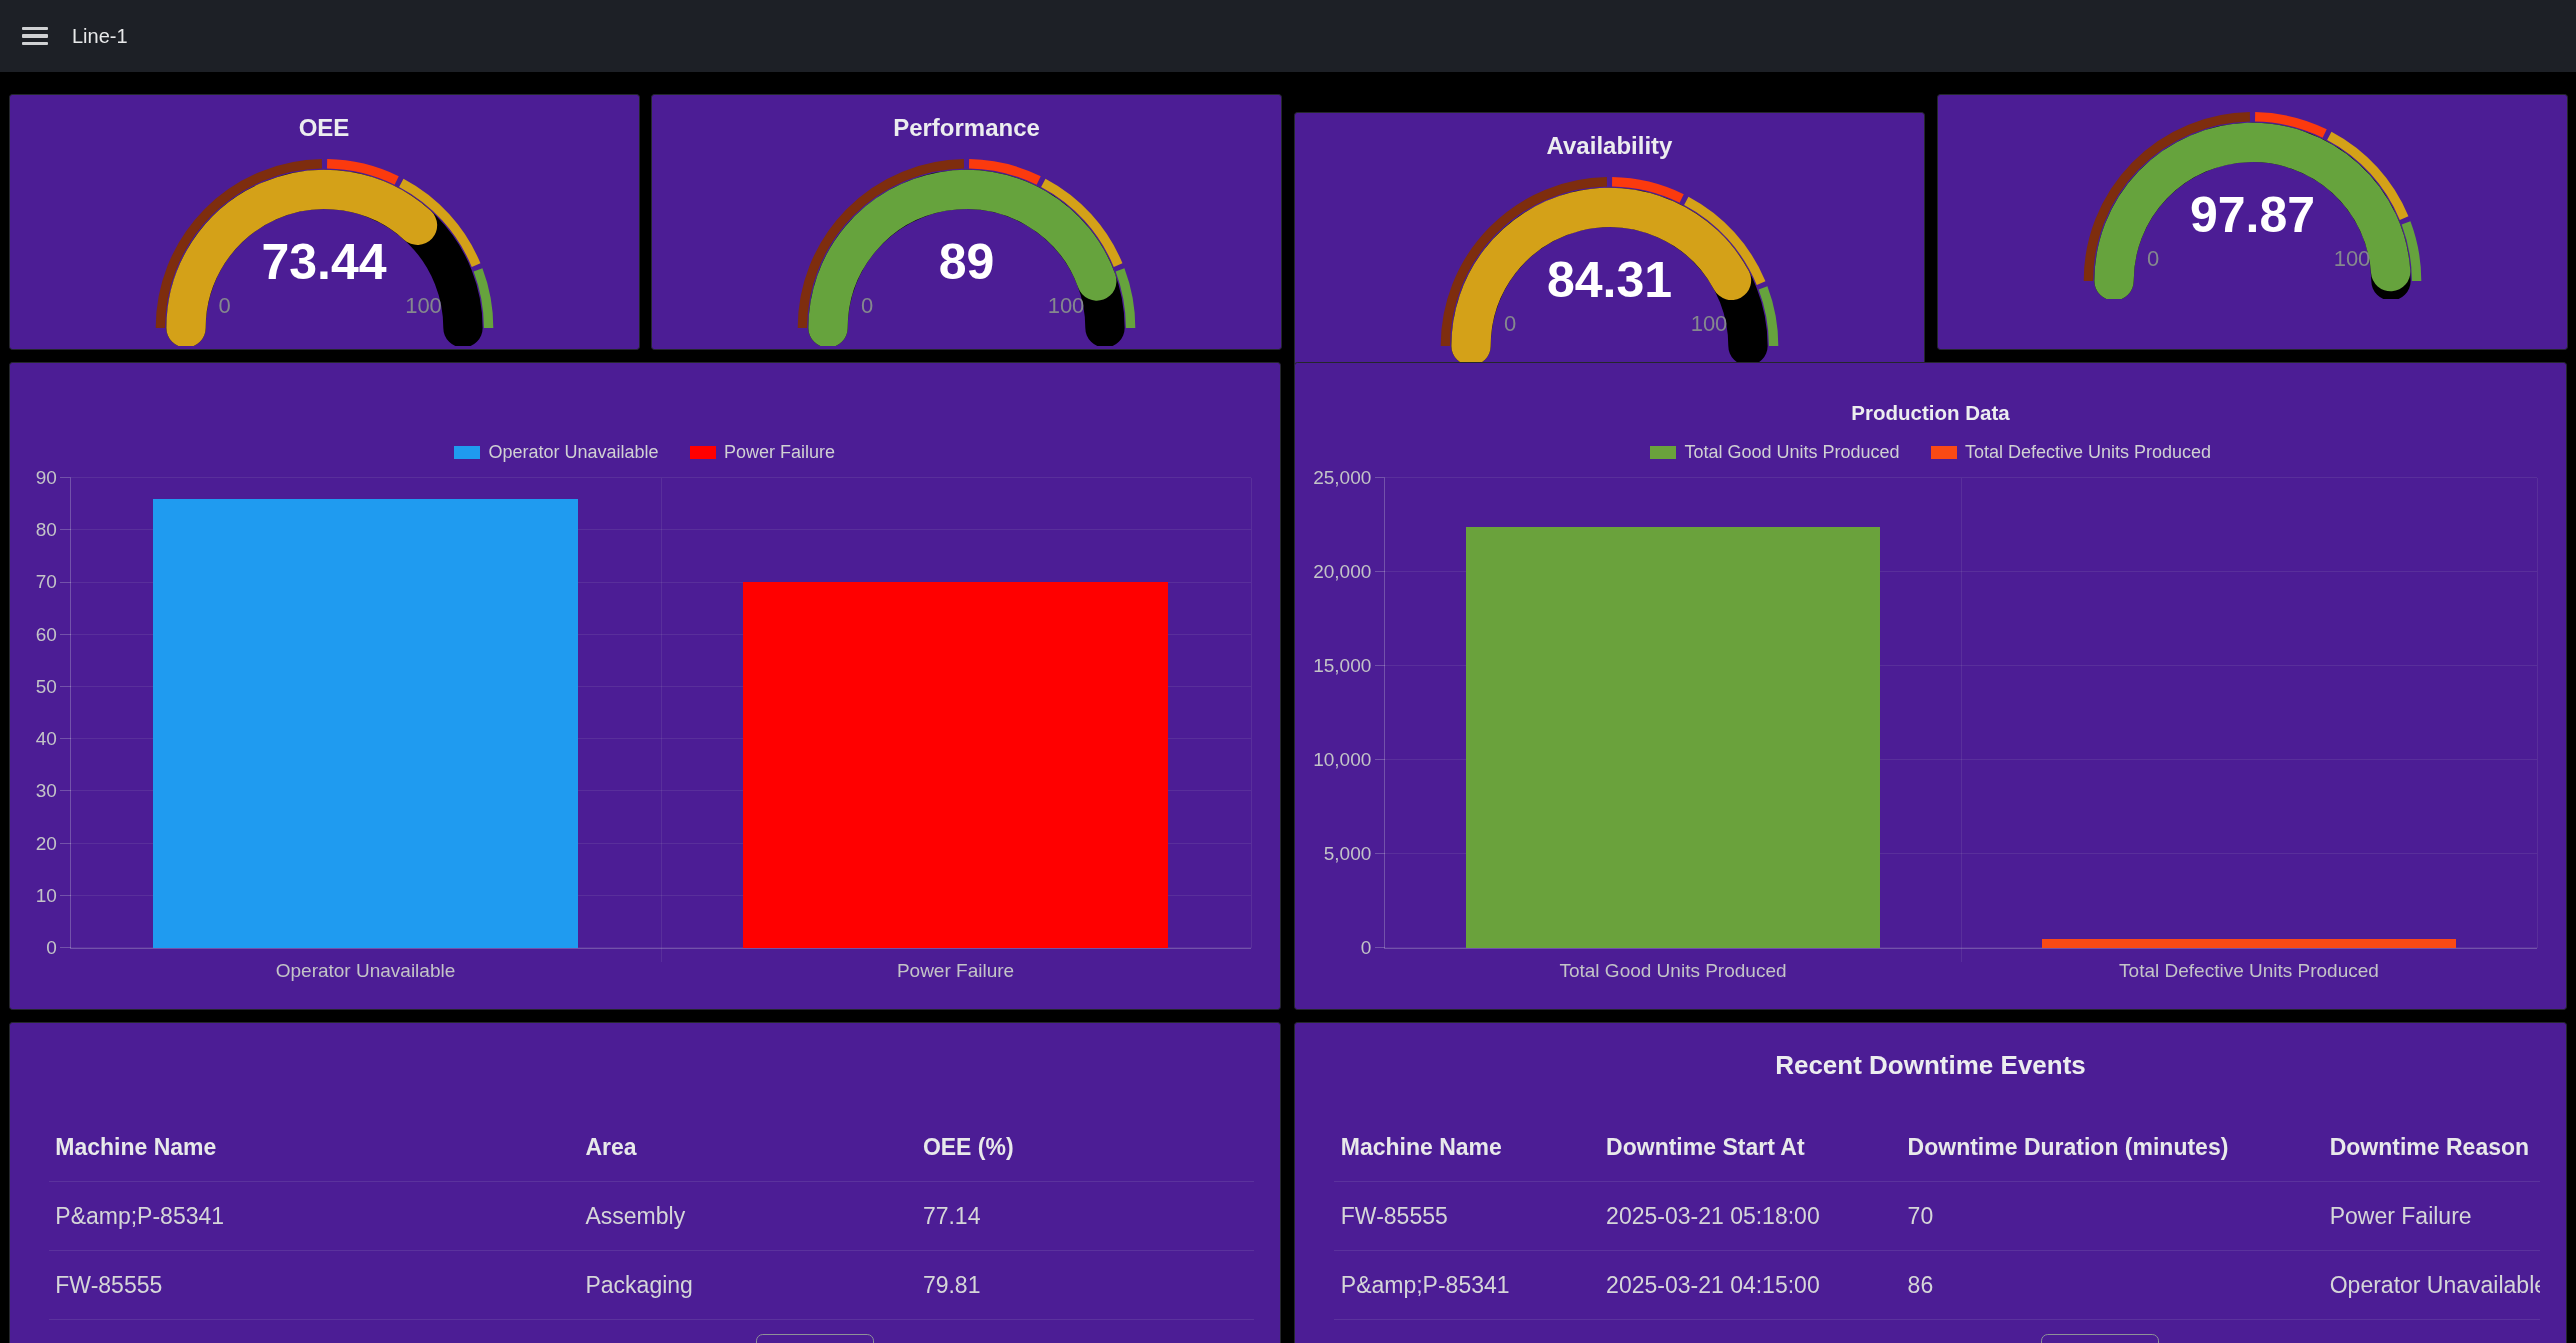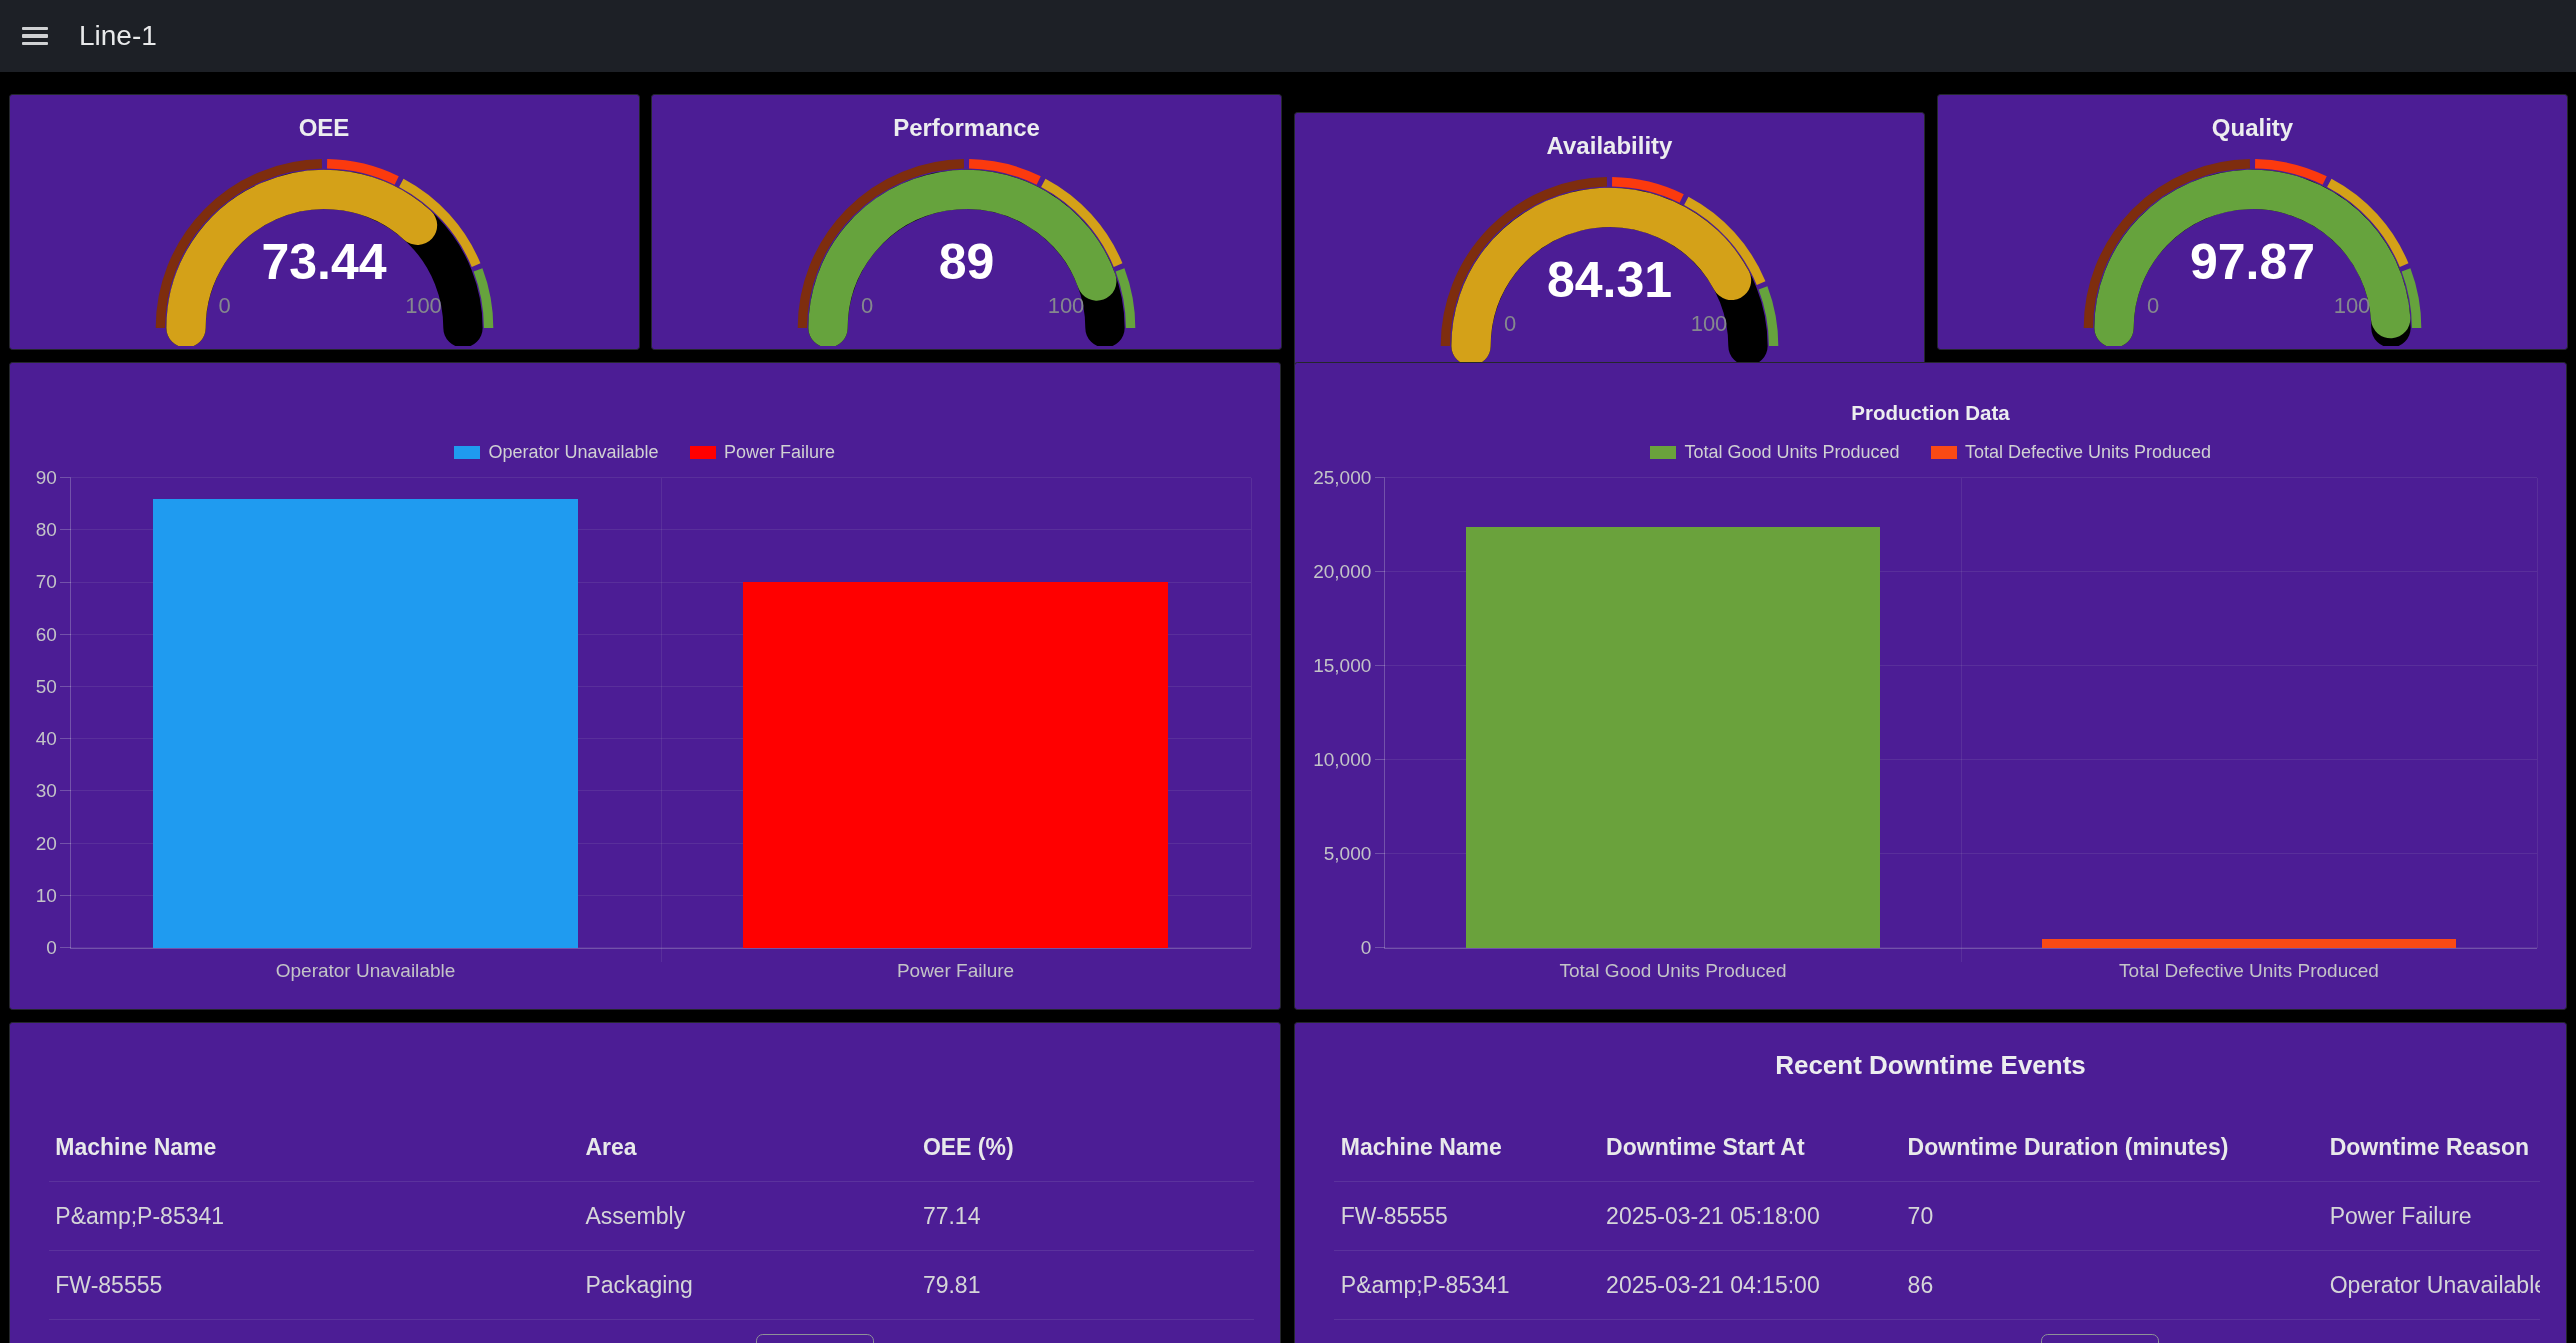--- a/index.html
+++ b/index.html
@@ -5,21 +5,21 @@
   html,body{margin:0;padding:0;background:#000;}
   body{width:2576px;height:1344px;overflow:hidden;position:relative;
        font-family:"Liberation Sans",sans-serif;color:#d8d9da;}
 
   
   .topbar{position:absolute;left:0;top:0;width:2576px;height:72px;background:#1d2026;
           display:flex;align-items:center;}
   .burger{margin-left:22px;width:26px;height:19px;display:flex;flex-direction:column;
           justify-content:space-between;cursor:pointer;}
   .burger span{display:block;height:3.4px;background:#d0d1d3;border-radius:0.9px;}
-  .apptitle{margin-left:31px;font-size:28px;color:#e8e9ea;}
+  .apptitle{margin-left:24px;font-size:20px;color:#e8e9ea;}
 
   
   .panel{position:absolute;background:#4c1d95;border:0.9px solid #24272c;border-radius:3.4px;
          box-sizing:border-box;}
   .g0{left:8.5px;top:94px;width:631px;height:256px;}
   .g1{left:651px;top:94px;width:631px;height:256px;}
   .g2{left:1294px;top:94px;width:631px;height:256px;margin-top:18px;}
   .g3{left:1937px;top:94px;width:631px;height:256px;}
   .c0{left:8.5px;top:362px;width:1272px;height:648px;}
   .c1{left:1294px;top:362px;width:1273px;height:648px;}
@@ -128,21 +128,20 @@
         <path d="M 299.8425243380301 45.31699902297086 A 192 192 0 0 1 387.38487024216704 141.5247809859028" stroke="#d4a118" stroke-width="11" fill="none" stroke-linecap="butt"></path>
         <path d="M 389.60525391933453 147.13282999438263 A 192 192 0 0 1 402 215" stroke="#66a33d" stroke-width="11" fill="none" stroke-linecap="butt"></path>
         <path d="M 48 214.99999999999997 A 162 162 0 0 1 352.7150044368332 138.3421399425038" stroke="#d4a118" stroke-width="46" fill="none" stroke-linecap="round"></path>
       </svg>
     <div class="gauge-value">84.31</div>
     <div class="gauge-min">0</div>
     <div class="gauge-max">100</div>
   </div>
 </div>
 <div class="panel g3">
-  <div class="gauge-title">Quality</div>
   <div class="gauge-wrap">
     <svg width="359" height="202" viewBox="0 0 420 236">
         <path d="M 48 214.99999999999997 A 162 162 0 0 1 371.9999975325989 214.97172566626125" stroke="#000000" stroke-width="46" fill="none" stroke-linecap="round"></path>
         <path d="M 18 214.99999999999997 A 192 192 0 0 1 206.98419507613042 23.023686563521153" stroke="#7e2d0e" stroke-width="11" fill="none" stroke-linecap="butt"></path>
         <path d="M 213.01580492386955 23.023686563521153 A 192 192 0 0 1 294.46832061233573 42.57870545396182" stroke="#fb3a0e" stroke-width="11" fill="none" stroke-linecap="butt"></path>
         <path d="M 299.8425243380301 45.31699902297086 A 192 192 0 0 1 387.38487024216704 141.5247809859028" stroke="#d4a118" stroke-width="11" fill="none" stroke-linecap="butt"></path>
         <path d="M 389.60525391933453 147.13282999438263 A 192 192 0 0 1 402 215" stroke="#66a33d" stroke-width="11" fill="none" stroke-linecap="butt"></path>
         <path d="M 48 214.99999999999997 A 162 162 0 0 1 371.6374383119214 204.1677086468371" stroke="#66a33d" stroke-width="46" fill="none" stroke-linecap="round"></path>
       </svg>
     <div class="gauge-value">97.87</div>

